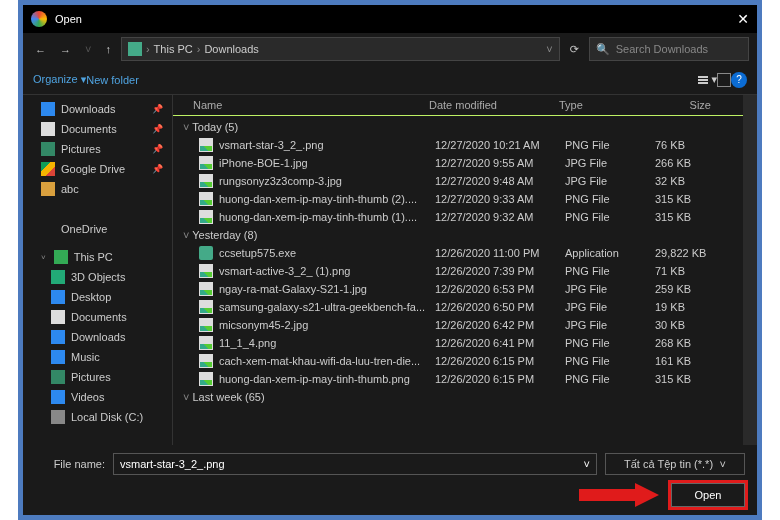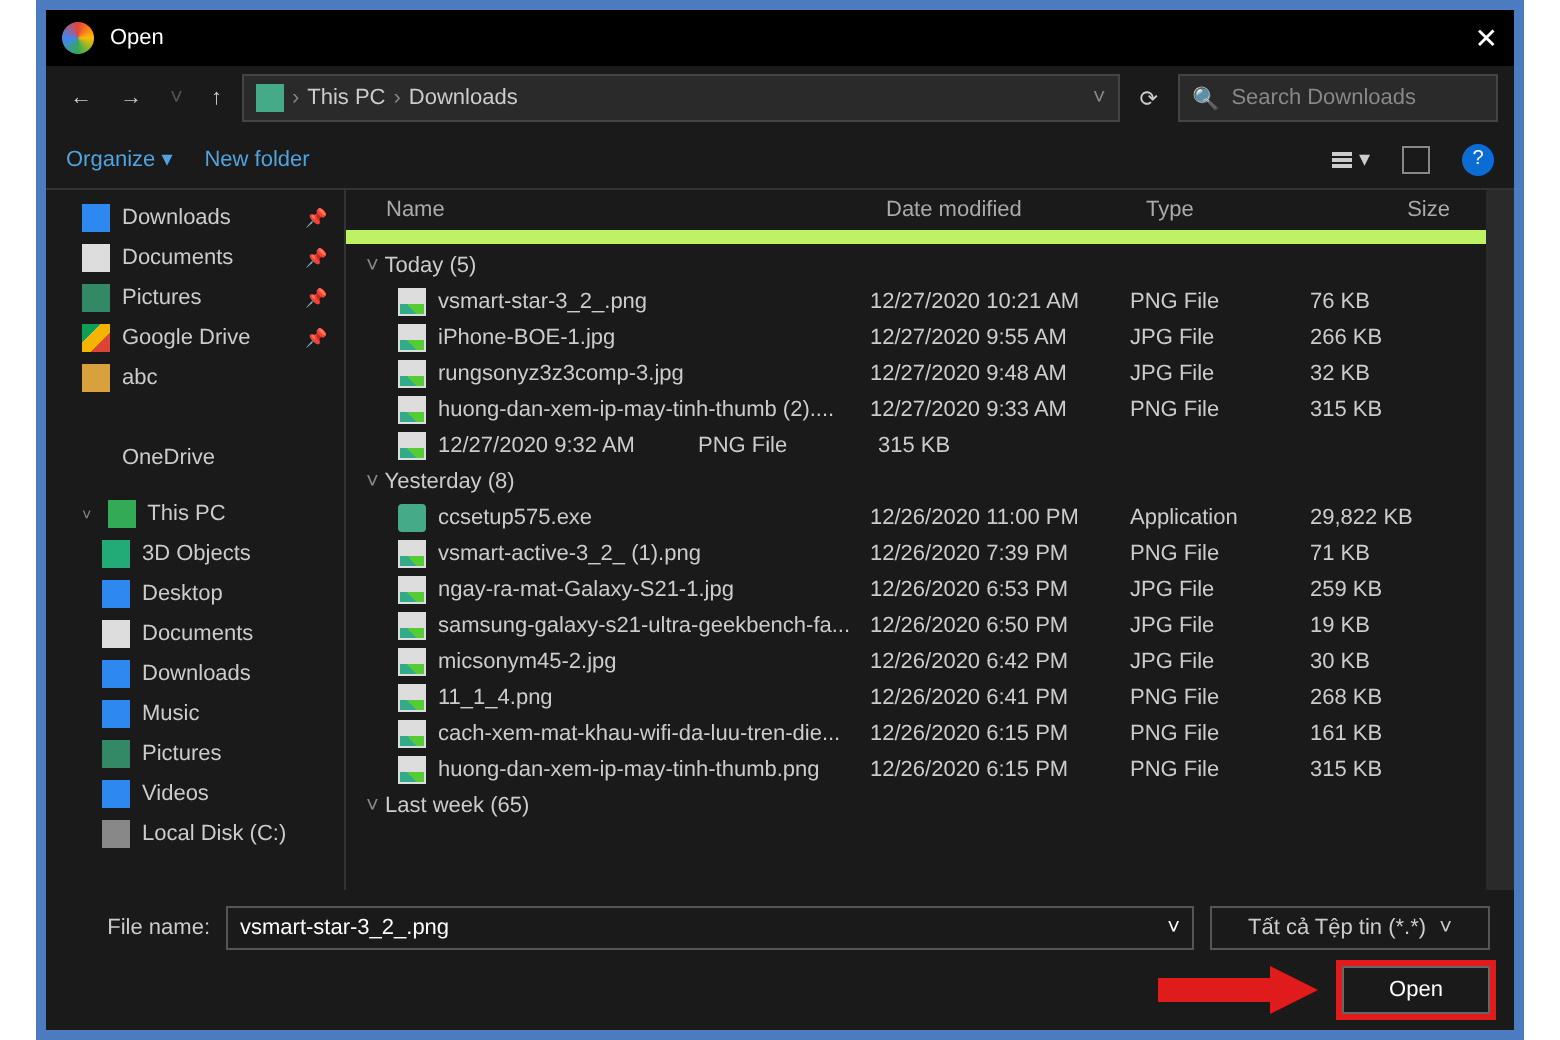--- a/index.html
+++ b/index.html
@@ -11,21 +11,21 @@
 .titlebar .title{flex:1;color:#fff}
 .close{color:#fff;font-size:14px;cursor:pointer}
 .navbar{height:32px;display:flex;align-items:center;padding:4px 8px;gap:6px}
 .navbtn{color:#ccc;padding:2px 4px;cursor:pointer}
 .navbtn.disabled{color:#555}
 .breadcrumb{flex:1;display:flex;align-items:center;background:#2a2a2a;border:1px solid #444;height:24px;padding:0 6px;gap:4px}
 .bc-icon{width:14px;height:14px;background:#4a8;display:inline-block}
 .chev{color:#888}
 .refresh{padding:4px;cursor:pointer}
 .searchbox{width:160px;height:24px;background:#2a2a2a;border:1px solid #444;display:flex;align-items:center;padding:0 6px;gap:6px;color:#888}
-.toolbar{height:30px;display:flex;align-items:center;padding:0 10px;gap:16px;border-bottom:1px solid #333}
+.toolbar{height:30px;display:flex;align-items:center;padding:0 10px;border-bottom:1px solid #333}
 .tbl{color:#4fa3e0;cursor:pointer}
 .spacer{flex:1}
 .viewbtn{display:flex;gap:3px;align-items:center}
 .bars{display:flex;flex-direction:column;gap:1px}
 .bars i{width:10px;height:2px;background:#ccc;display:block}
 .help{width:16px;height:16px;border-radius:50%;background:#0b6cd4;color:#fff;text-align:center;line-height:16px;font-size:10px}
 .main{flex:1;display:flex;overflow:hidden}
 .sidebar{width:150px;background:#1a1a1a;overflow-y:auto;border-right:1px solid #333;padding:4px 0}
 .sbitem{display:flex;align-items:center;padding:3px 8px 3px 18px;gap:6px;cursor:pointer;white-space:nowrap}
 .sbitem.sub{padding-left:28px}
@@ -38,21 +38,21 @@
 .si.gd{background:linear-gradient(135deg,#0f9d58 33%,#f4b400 33% 66%,#db4437 66%)}
 .si.fld{background:#d9a03e}
 .si.od{color:#2d89ef;background:transparent;font-size:12px}
 .si.pc{background:#3a5}
 .si.obj{background:#2a7}
 .si.dsk{background:#2d89ef}
 .si.mus{background:#2d89ef}
 .si.vid{background:#2d89ef}
 .si.dsk2{background:#888}
 .filearea{flex:1;display:flex;flex-direction:column;overflow:hidden}
-.header{display:flex;padding:4px 0 4px 20px;border-bottom:7px solid #bef264;color:#aaa}
+.header{display:flex;padding:4px 14px 4px 20px;border-bottom:1px solid #bef264;color:#aaa}
 .col-n{flex:1}
 .col-d{width:130px}
 .col-t{width:90px}
 .col-s{width:80px;text-align:right;padding-right:18px}
 .filelist{flex:1;overflow-y:auto;padding:2px 0}
 .group{padding:3px 8px 3px 10px;color:#ccc;cursor:pointer}
 .row{display:flex;align-items:center;padding:2px 8px 2px 26px;cursor:pointer}
 .fi{width:14px;height:14px;margin-right:6px;background:#ddd;display:inline-block;position:relative}
 .fi.img::after{content:'';position:absolute;bottom:1px;left:1px;right:1px;height:5px;background:linear-gradient(45deg,#3a8 50%,#5c3 50%)}
 .fi.exe{background:#4a8;border-radius:2px}
@@ -219,20 +219,21 @@
             </div>
             <div class="row">
               <span class="fi img"></span>
               <span class="fn">huong-dan-xem-ip-may-tinh-thumb (2)....</span>
               <span class="fd">12/27/2020 9:33 AM</span>
               <span class="ft">PNG File</span>
               <span class="fs">315 KB</span>
             </div>
             <div class="row">
               <span class="fi img"></span>
+              <span class="fn">huong-dan-xem-ip-may-tinh-thumb (1)....</span>
               <span class="fd">12/27/2020 9:32 AM</span>
               <span class="ft">PNG File</span>
               <span class="fs">315 KB</span>
             </div>
             <div class="group"><span class="chev">˅</span> Yesterday (8)</div>
             <div class="row">
               <span class="fi exe"></span>
               <span class="fn">ccsetup575.exe</span>
               <span class="fd">12/26/2020 11:00 PM</span>
               <span class="ft">Application</span>

